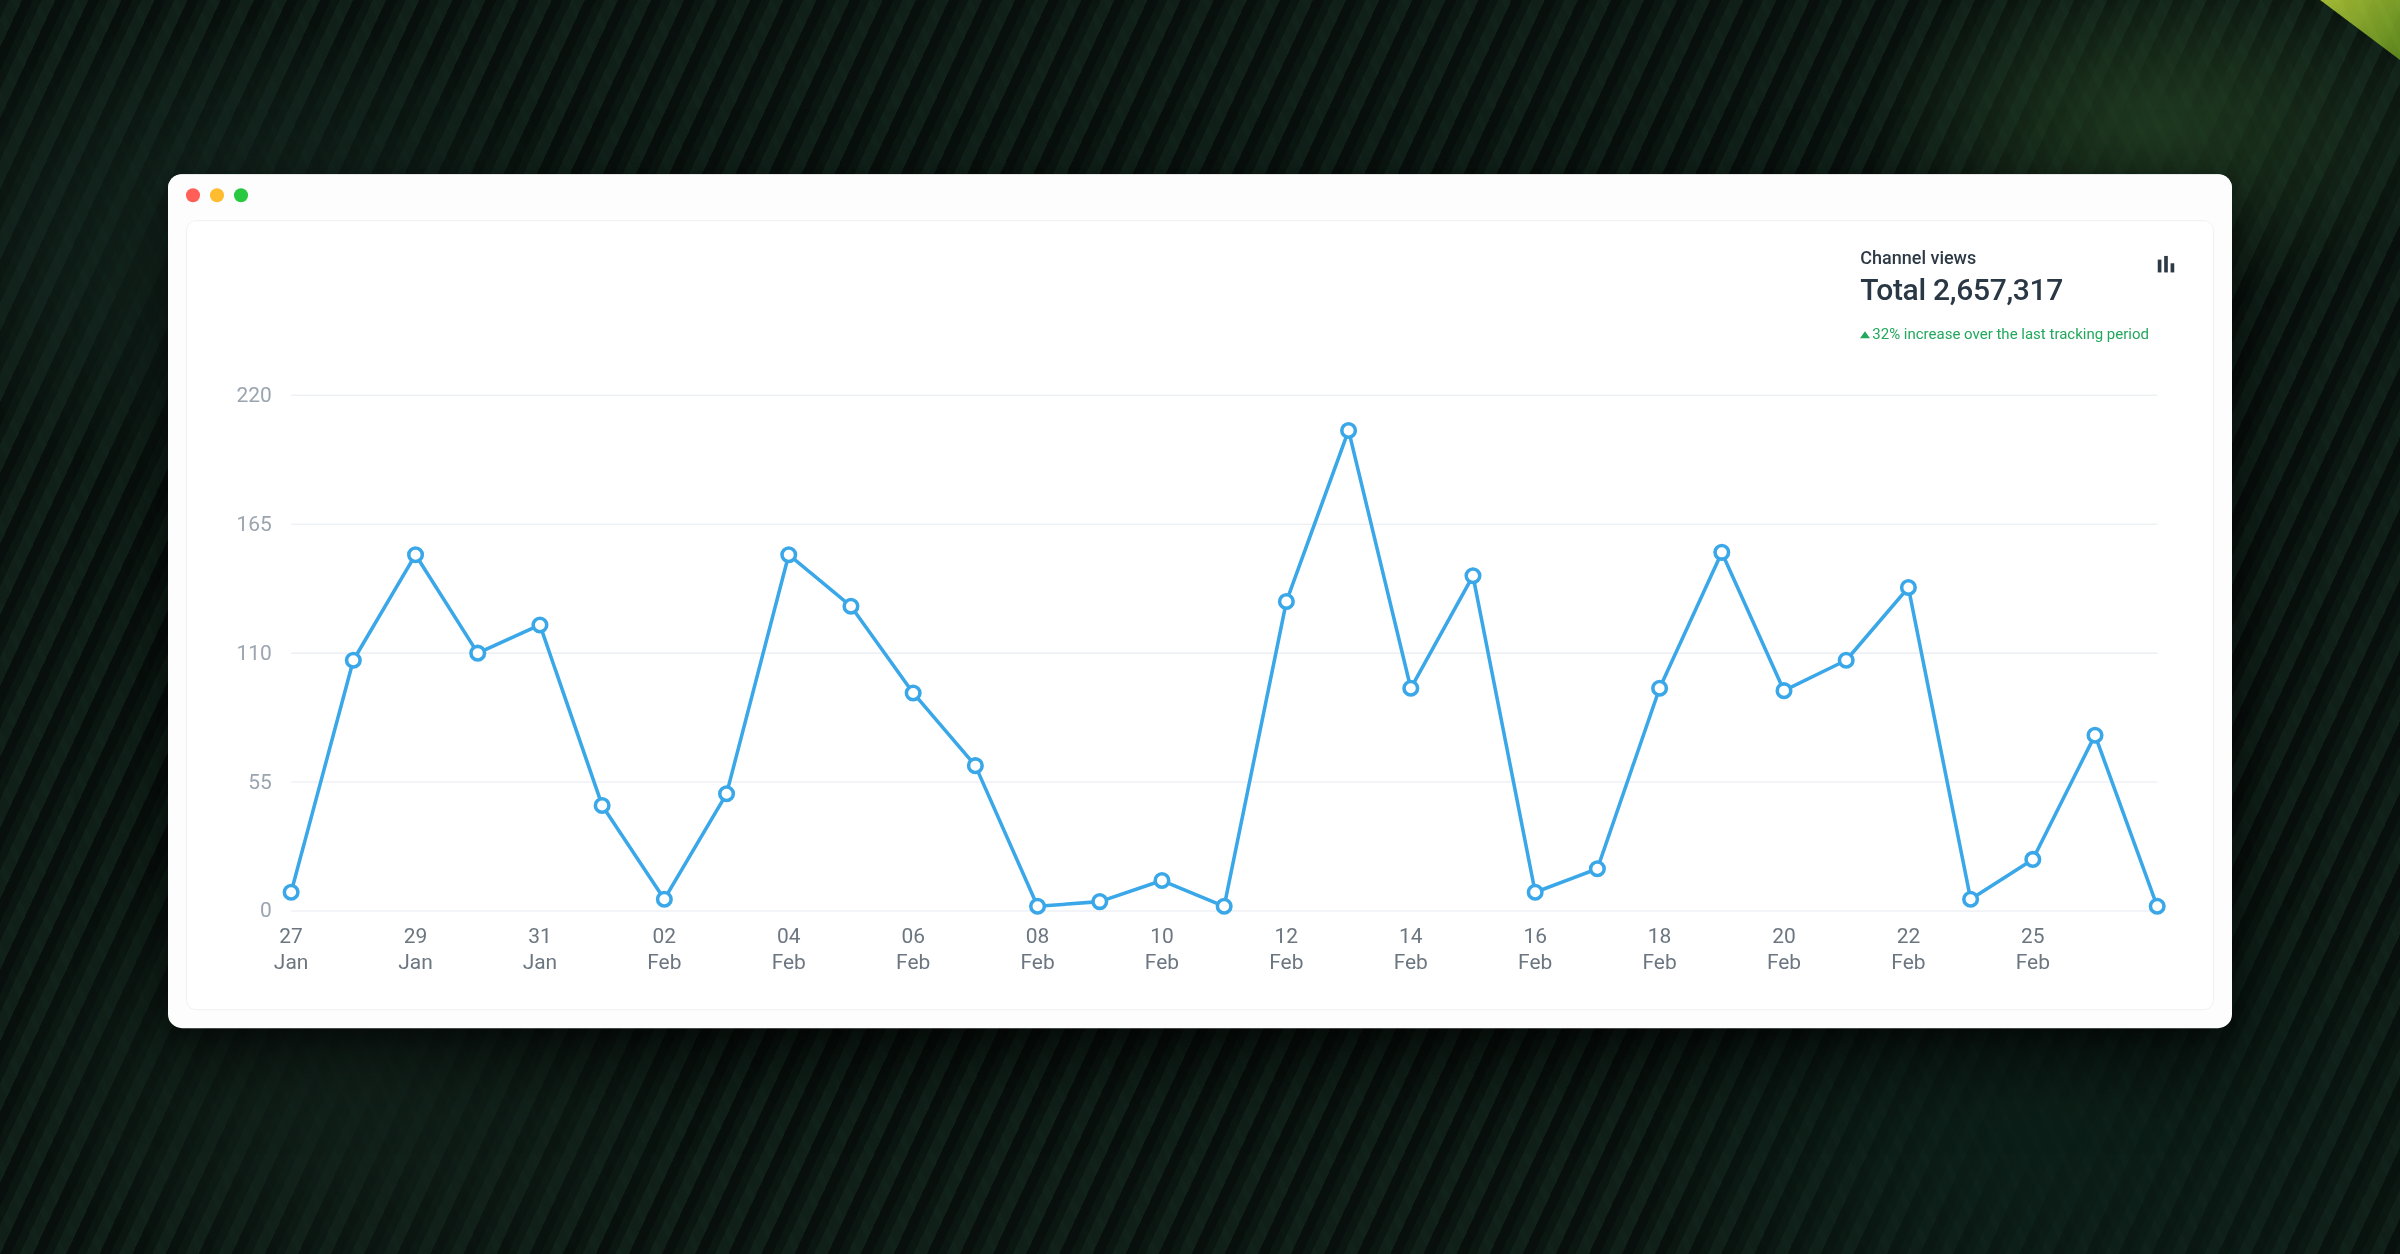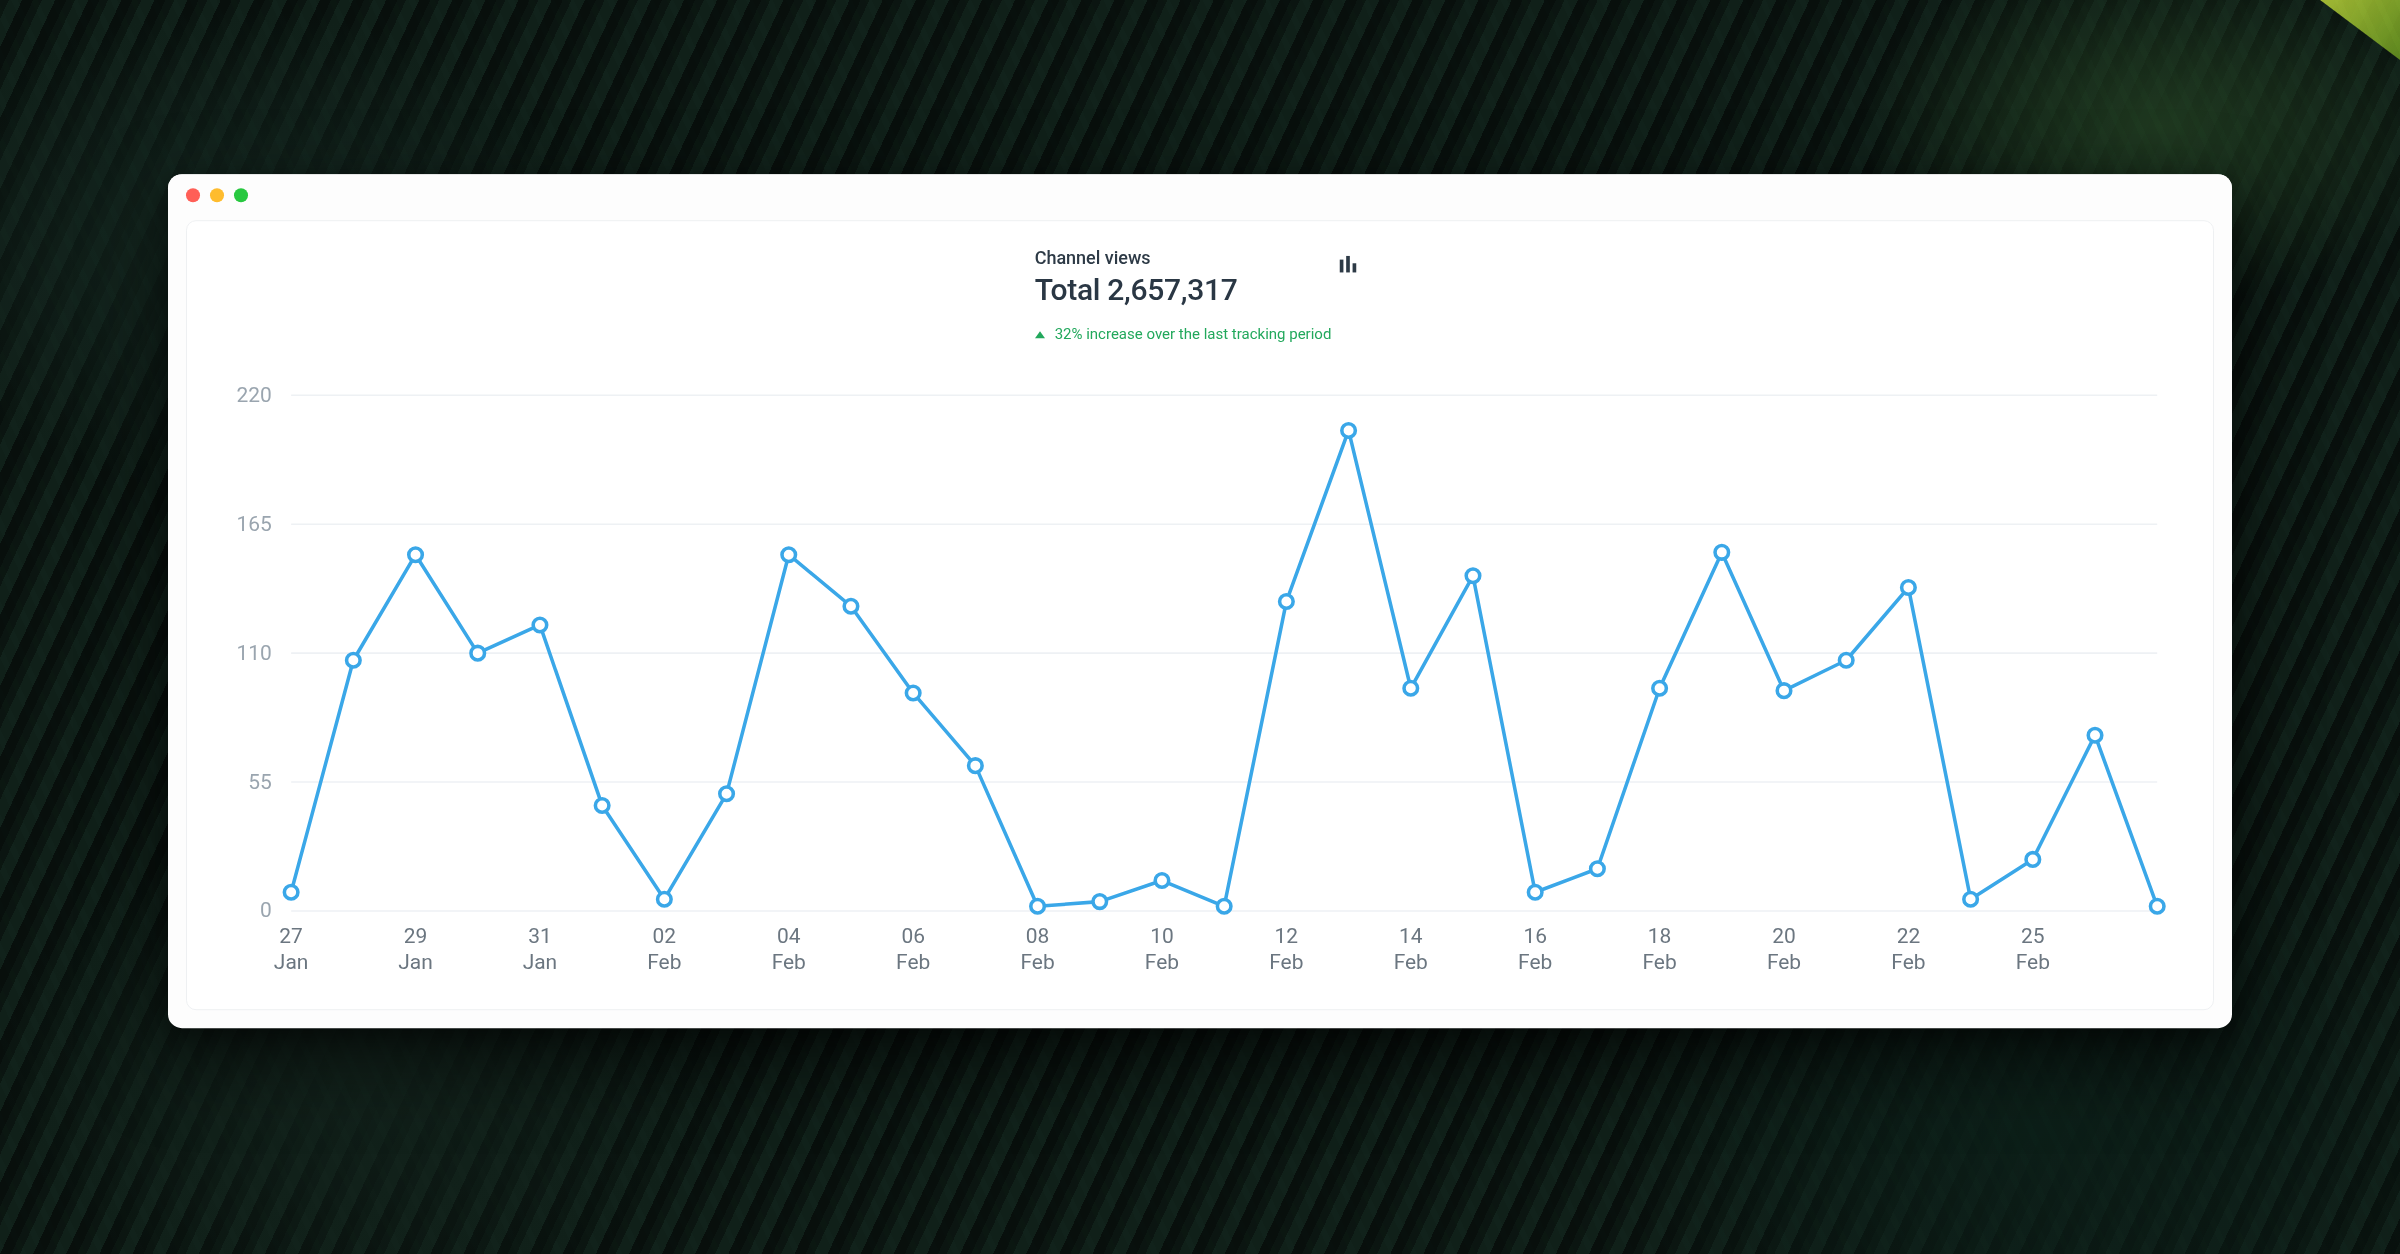--- a/index.html
+++ b/index.html
@@ -62,40 +62,40 @@
 
   .card {
     margin: 4px 18px 18px 18px;
     background: #ffffff;
     border: 1px solid #eef0f2;
     border-radius: 10px;
     padding: 26px 30px 18px 30px;
   }
   .card-header {
     display: flex;
-    justify-content: center;
+    justify-content: flex-end;
     align-items: flex-start;
   }
   .titles h3 {
     font-size: 18px;
     font-weight: 500;
     color: #2d3a46;
     margin-bottom: 4px;
   }
   .titles h1 {
     font-size: 30px;
     font-weight: 500;
     color: #2a3744;
     letter-spacing: -0.3px;
     margin-bottom: 18px;
   }
   .trend {
     display: flex;
     align-items: center;
-    gap: 10px;
+    gap: 2px;
     color: #22a85c;
     font-size: 15px;
     font-weight: 400;
   }
   .trend .caret {
     width: 0; height: 0;
     border-left: 5px solid transparent;
     border-right: 5px solid transparent;
     border-bottom: 7px solid #22a85c;
   }

